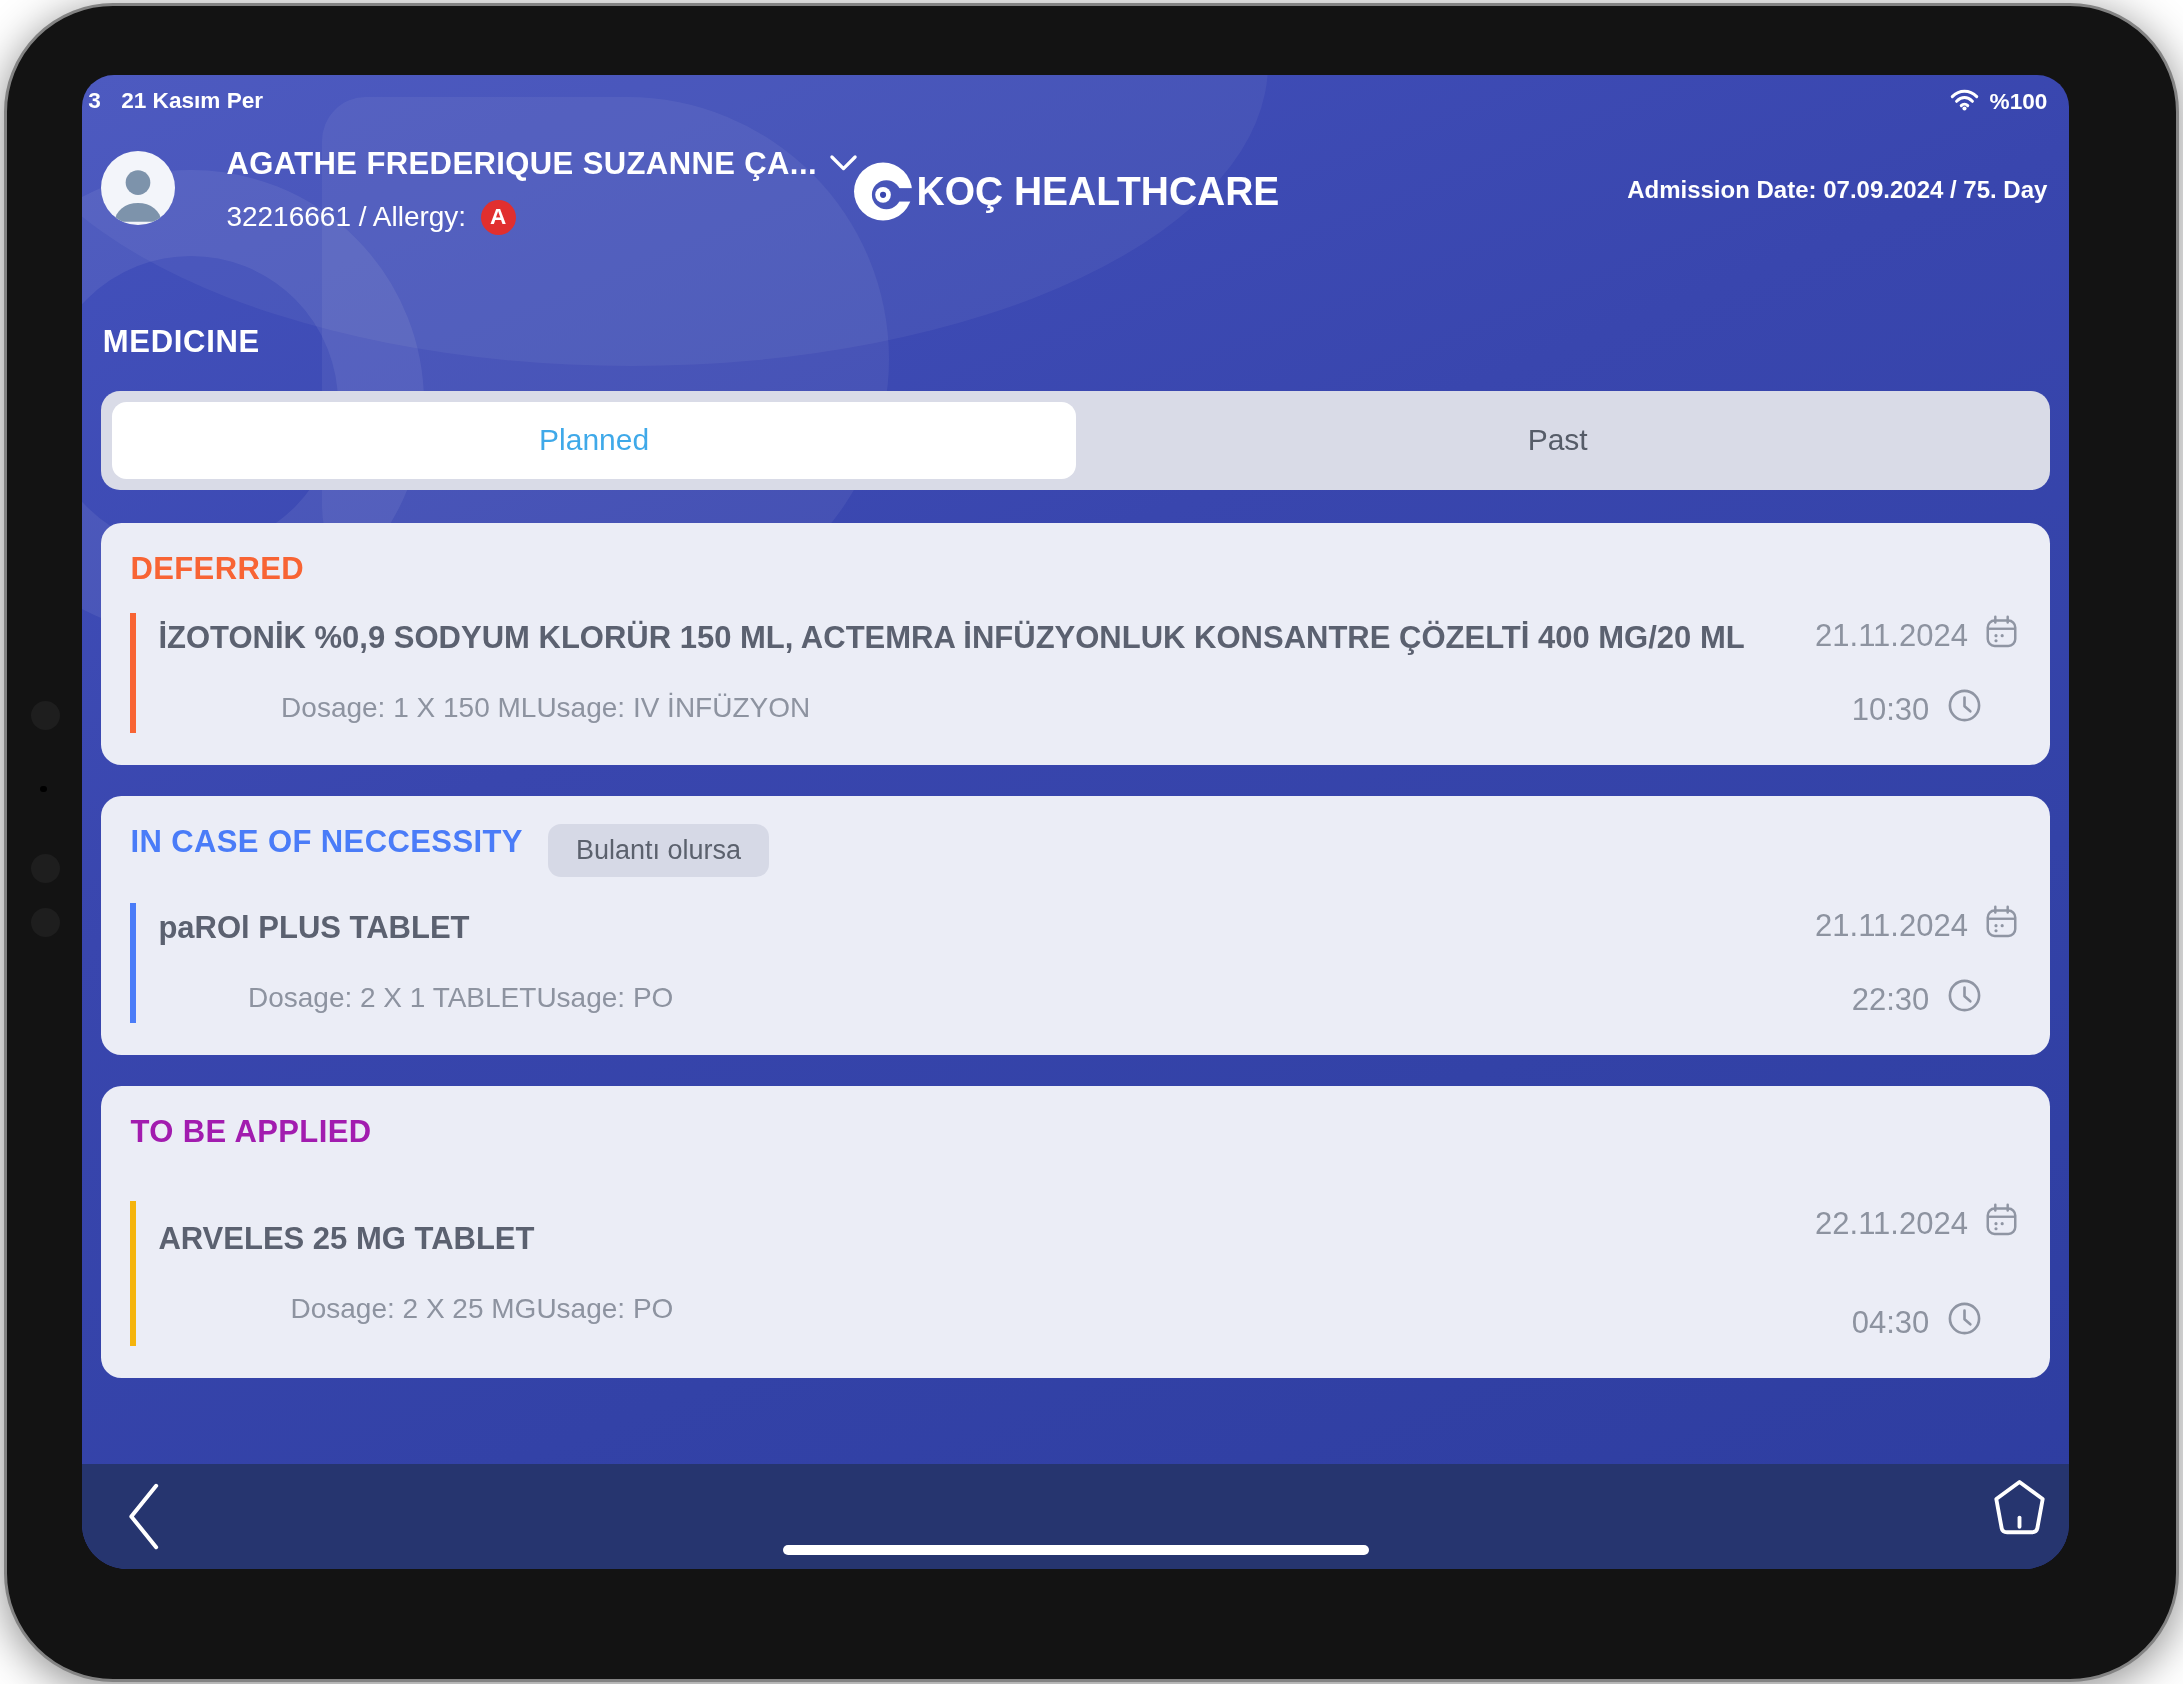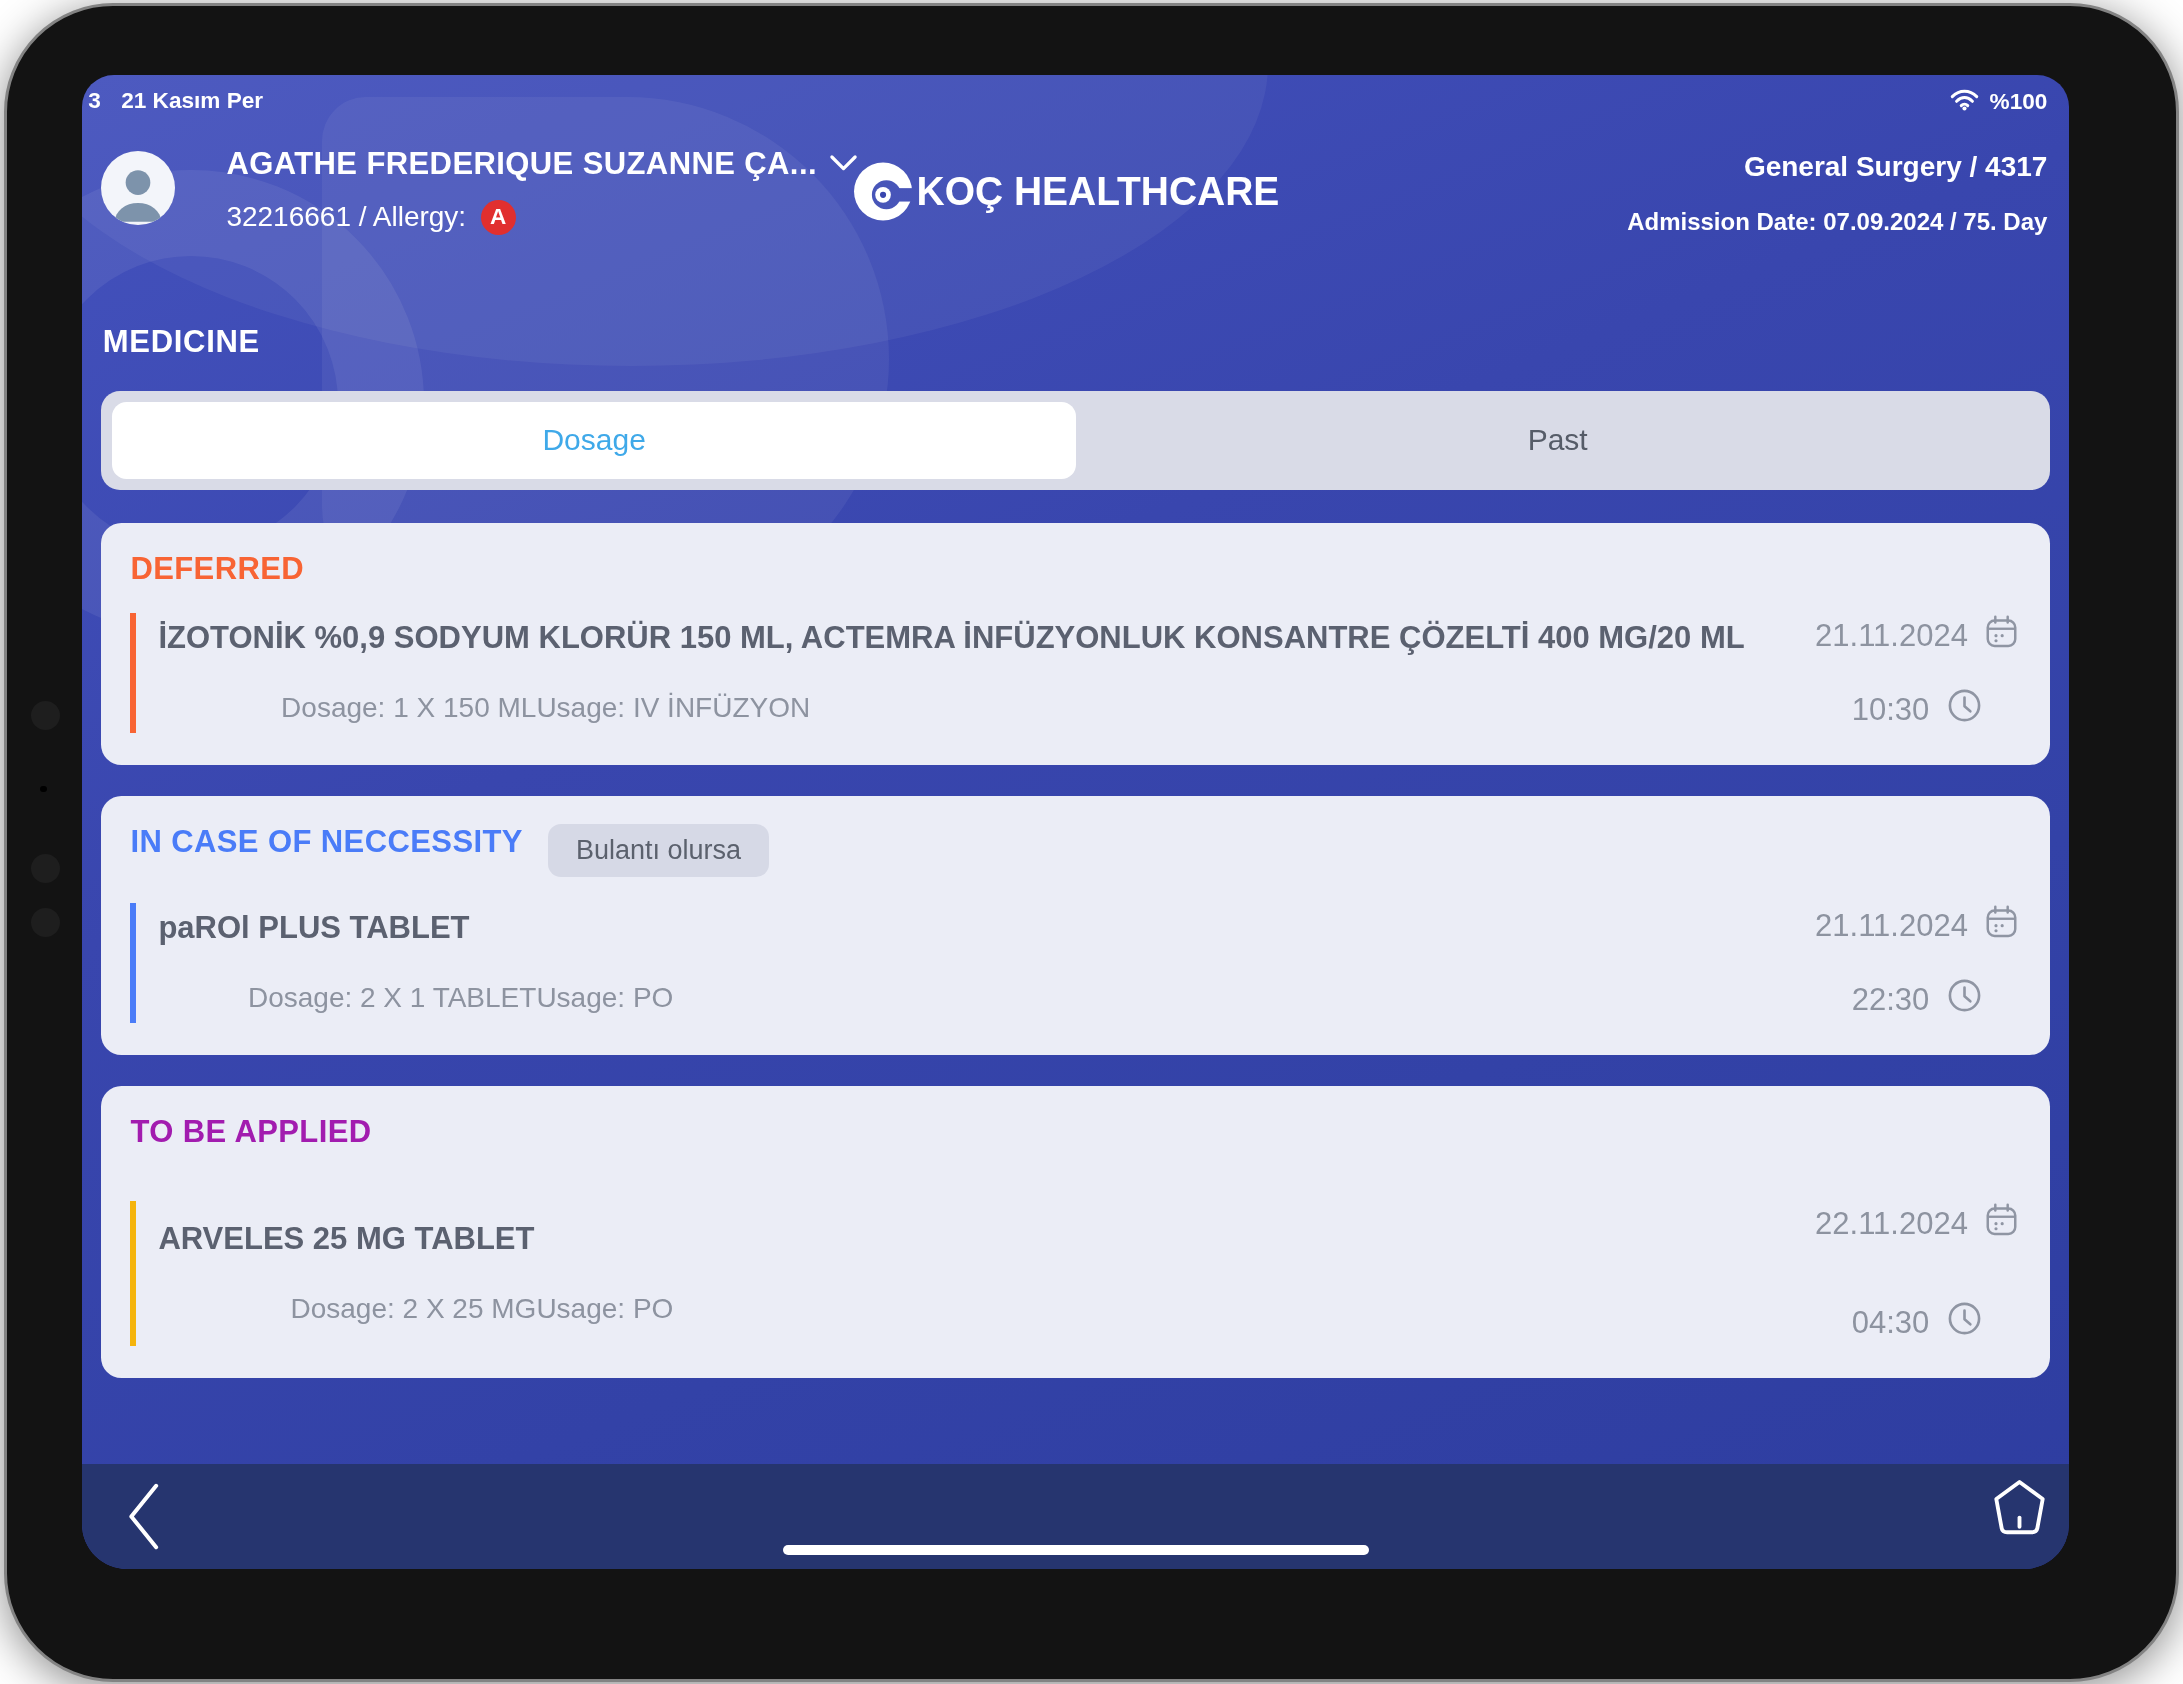--- a/index.html
+++ b/index.html
@@ -170,29 +170,28 @@
               </mask>
             </defs>
             <circle cx="60" cy="60" r="52" fill="#ffffff" mask="url(#swirlmask)"></circle>
             <circle cx="60" cy="66" r="14" fill="#ffffff"></circle>
             <circle cx="60" cy="66" r="5.5" fill="#3946ae"></circle>
           </svg>
           <span class="brand-text">KOÇ HEALTHCARE</span>
         </div>
 
         <div class="hospital-info">
-          <div class="hospital-line1">General Surgery / 4317</div>
           <div class="hospital-line2">Admission Date: 07.09.2024 / 75. Day</div>
         </div>
       </div>
 
       <div class="page-title">MEDICINE</div>
 
       <div class="tabs">
-        <div class="tab active" style="color: rgb(63, 169, 233);">Dosage</div>
+        <div class="tab active" style="color: rgb(63, 169, 233);">Planned</div>
         <div class="tab inactive">Past</div>
       </div>
 
       <div class="cards">
 
         <div class="card">
           <div class="card-top">
             <span class="status" style="color: rgb(248, 100, 52);">DEFERRED</span>
           </div>
           <div class="card-main">

